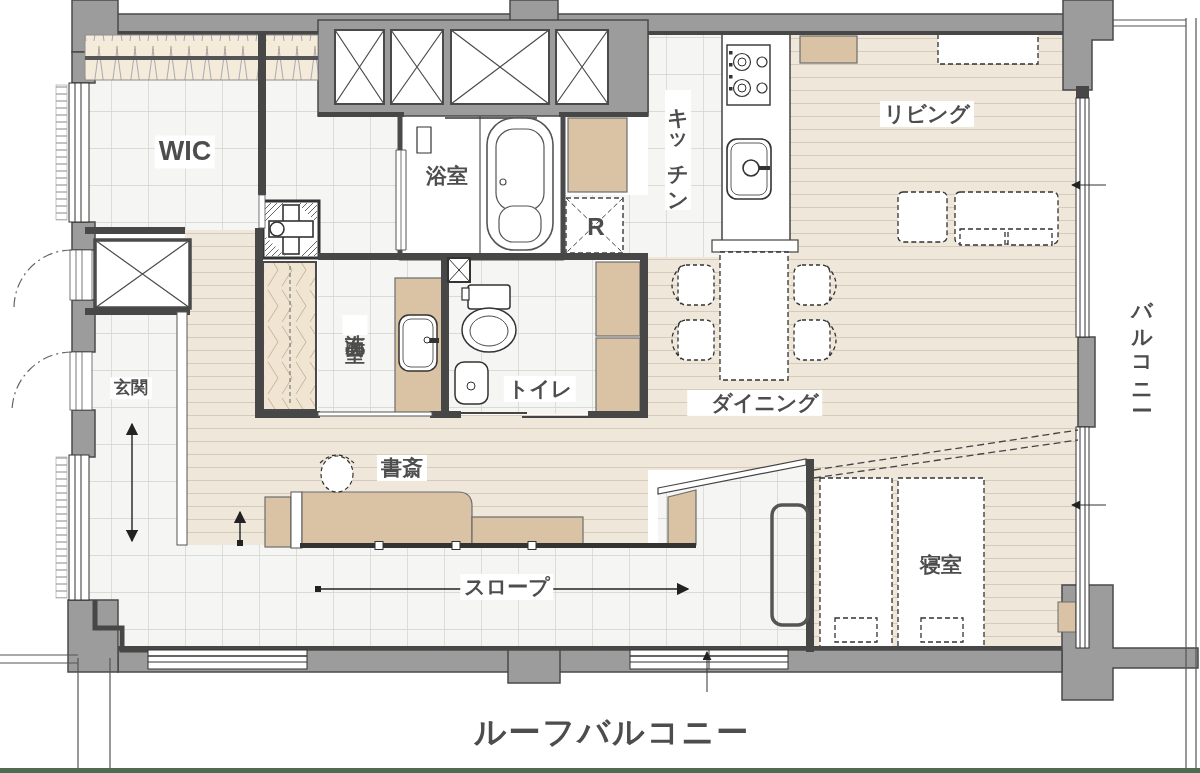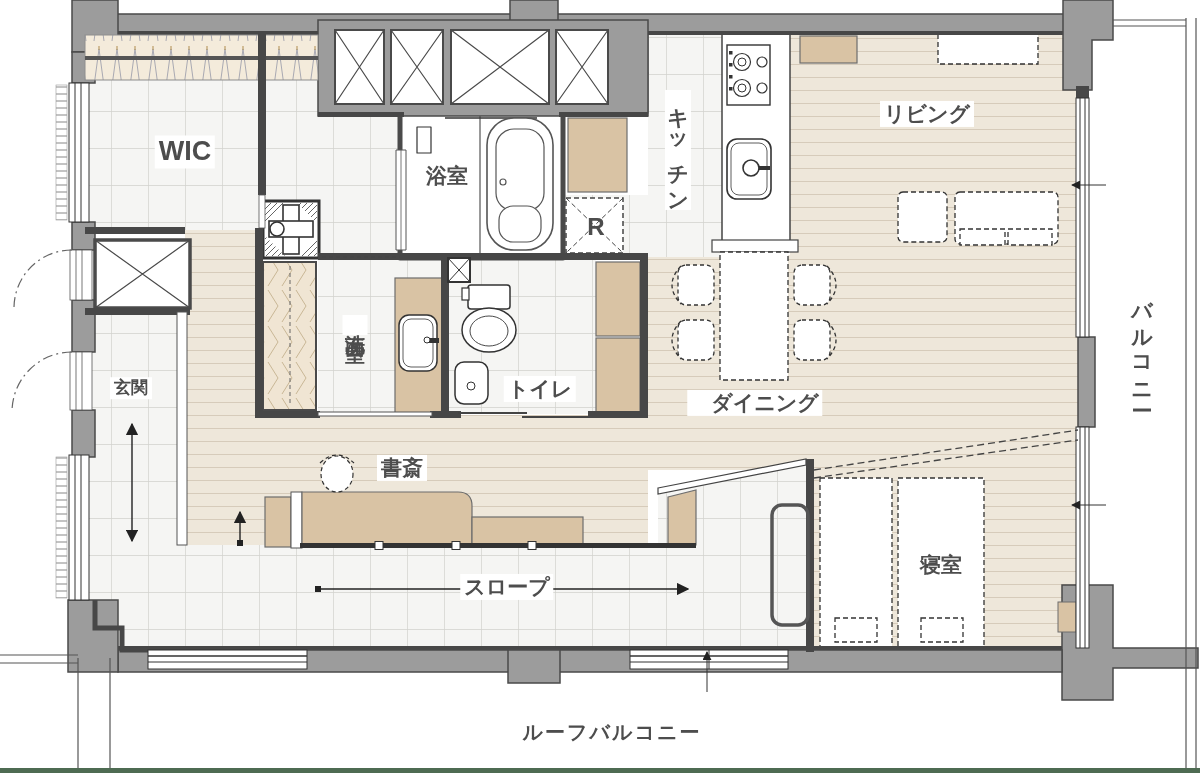--- a/index.html
+++ b/index.html
@@ -335,15 +335,15 @@
 <div class="label" style="left:927px;top:114px;font-size:21px;">リビング</div>
 <div class="label v bare" style="left:1142px;top:345px;font-size:21px;">バルコニー</div>
 <div class="label bare" style="left:596px;top:227px;font-size:24px;">R</div>
 <div class="label v" style="left:355px;top:325px;font-size:20px;">洗面室</div>
 <div class="label" style="left:540px;top:354px;font-size:21px;margin-top:35px;">トイレ</div>
 <div class="label" style="left:755px;top:403px;font-size:21px;padding-left:24px;">ダイニング</div>
 <div class="label" style="left:131px;top:388px;font-size:17px;">玄関</div>
 <div class="label" style="left:402px;top:468px;font-size:21px;">書斎</div>
 <div class="label" style="left:507px;top:587px;font-size:21px;">スロープ</div>
 <div class="label" style="left:941px;top:565px;font-size:21px;">寝室</div>
-<div class="label bare" style="left:612px;top:732px;font-size:20px;letter-spacing:2px;">ルーフバルコニー</div>
+<div class="label bare" style="left:612px;top:732px;font-size:32px;letter-spacing:2px;">ルーフバルコニー</div>
 
 </div>
 
 </body></html>

